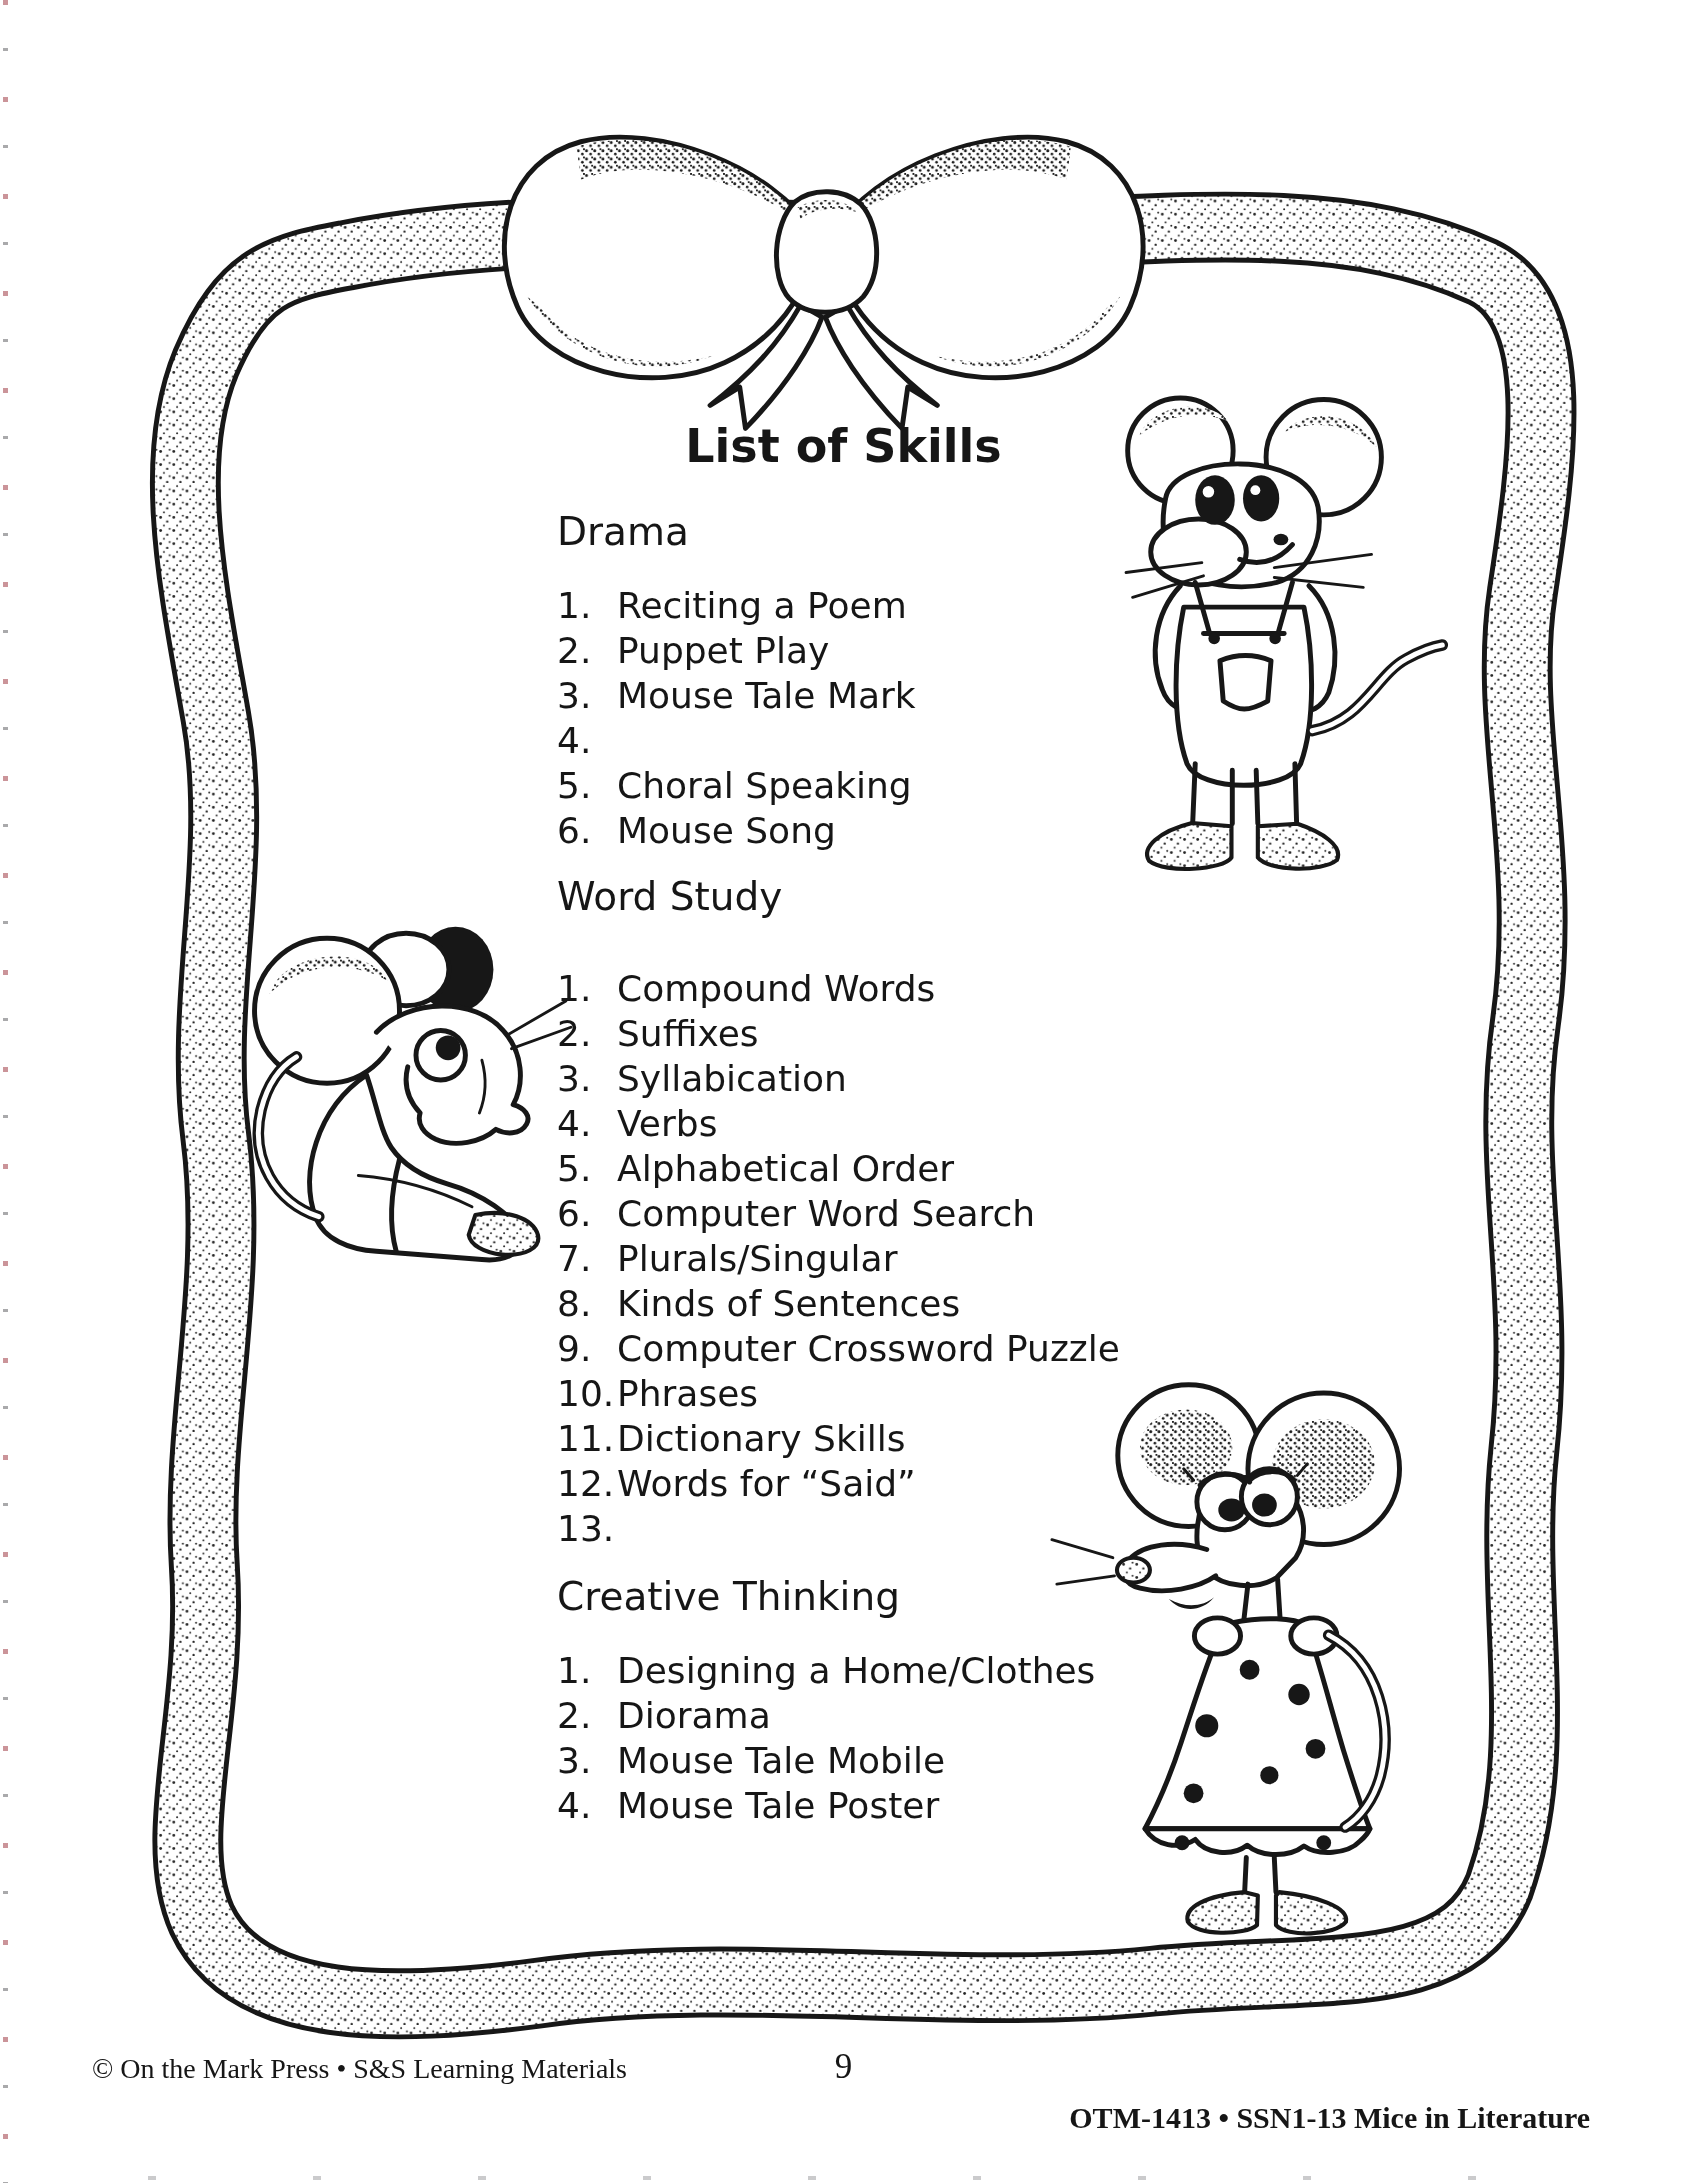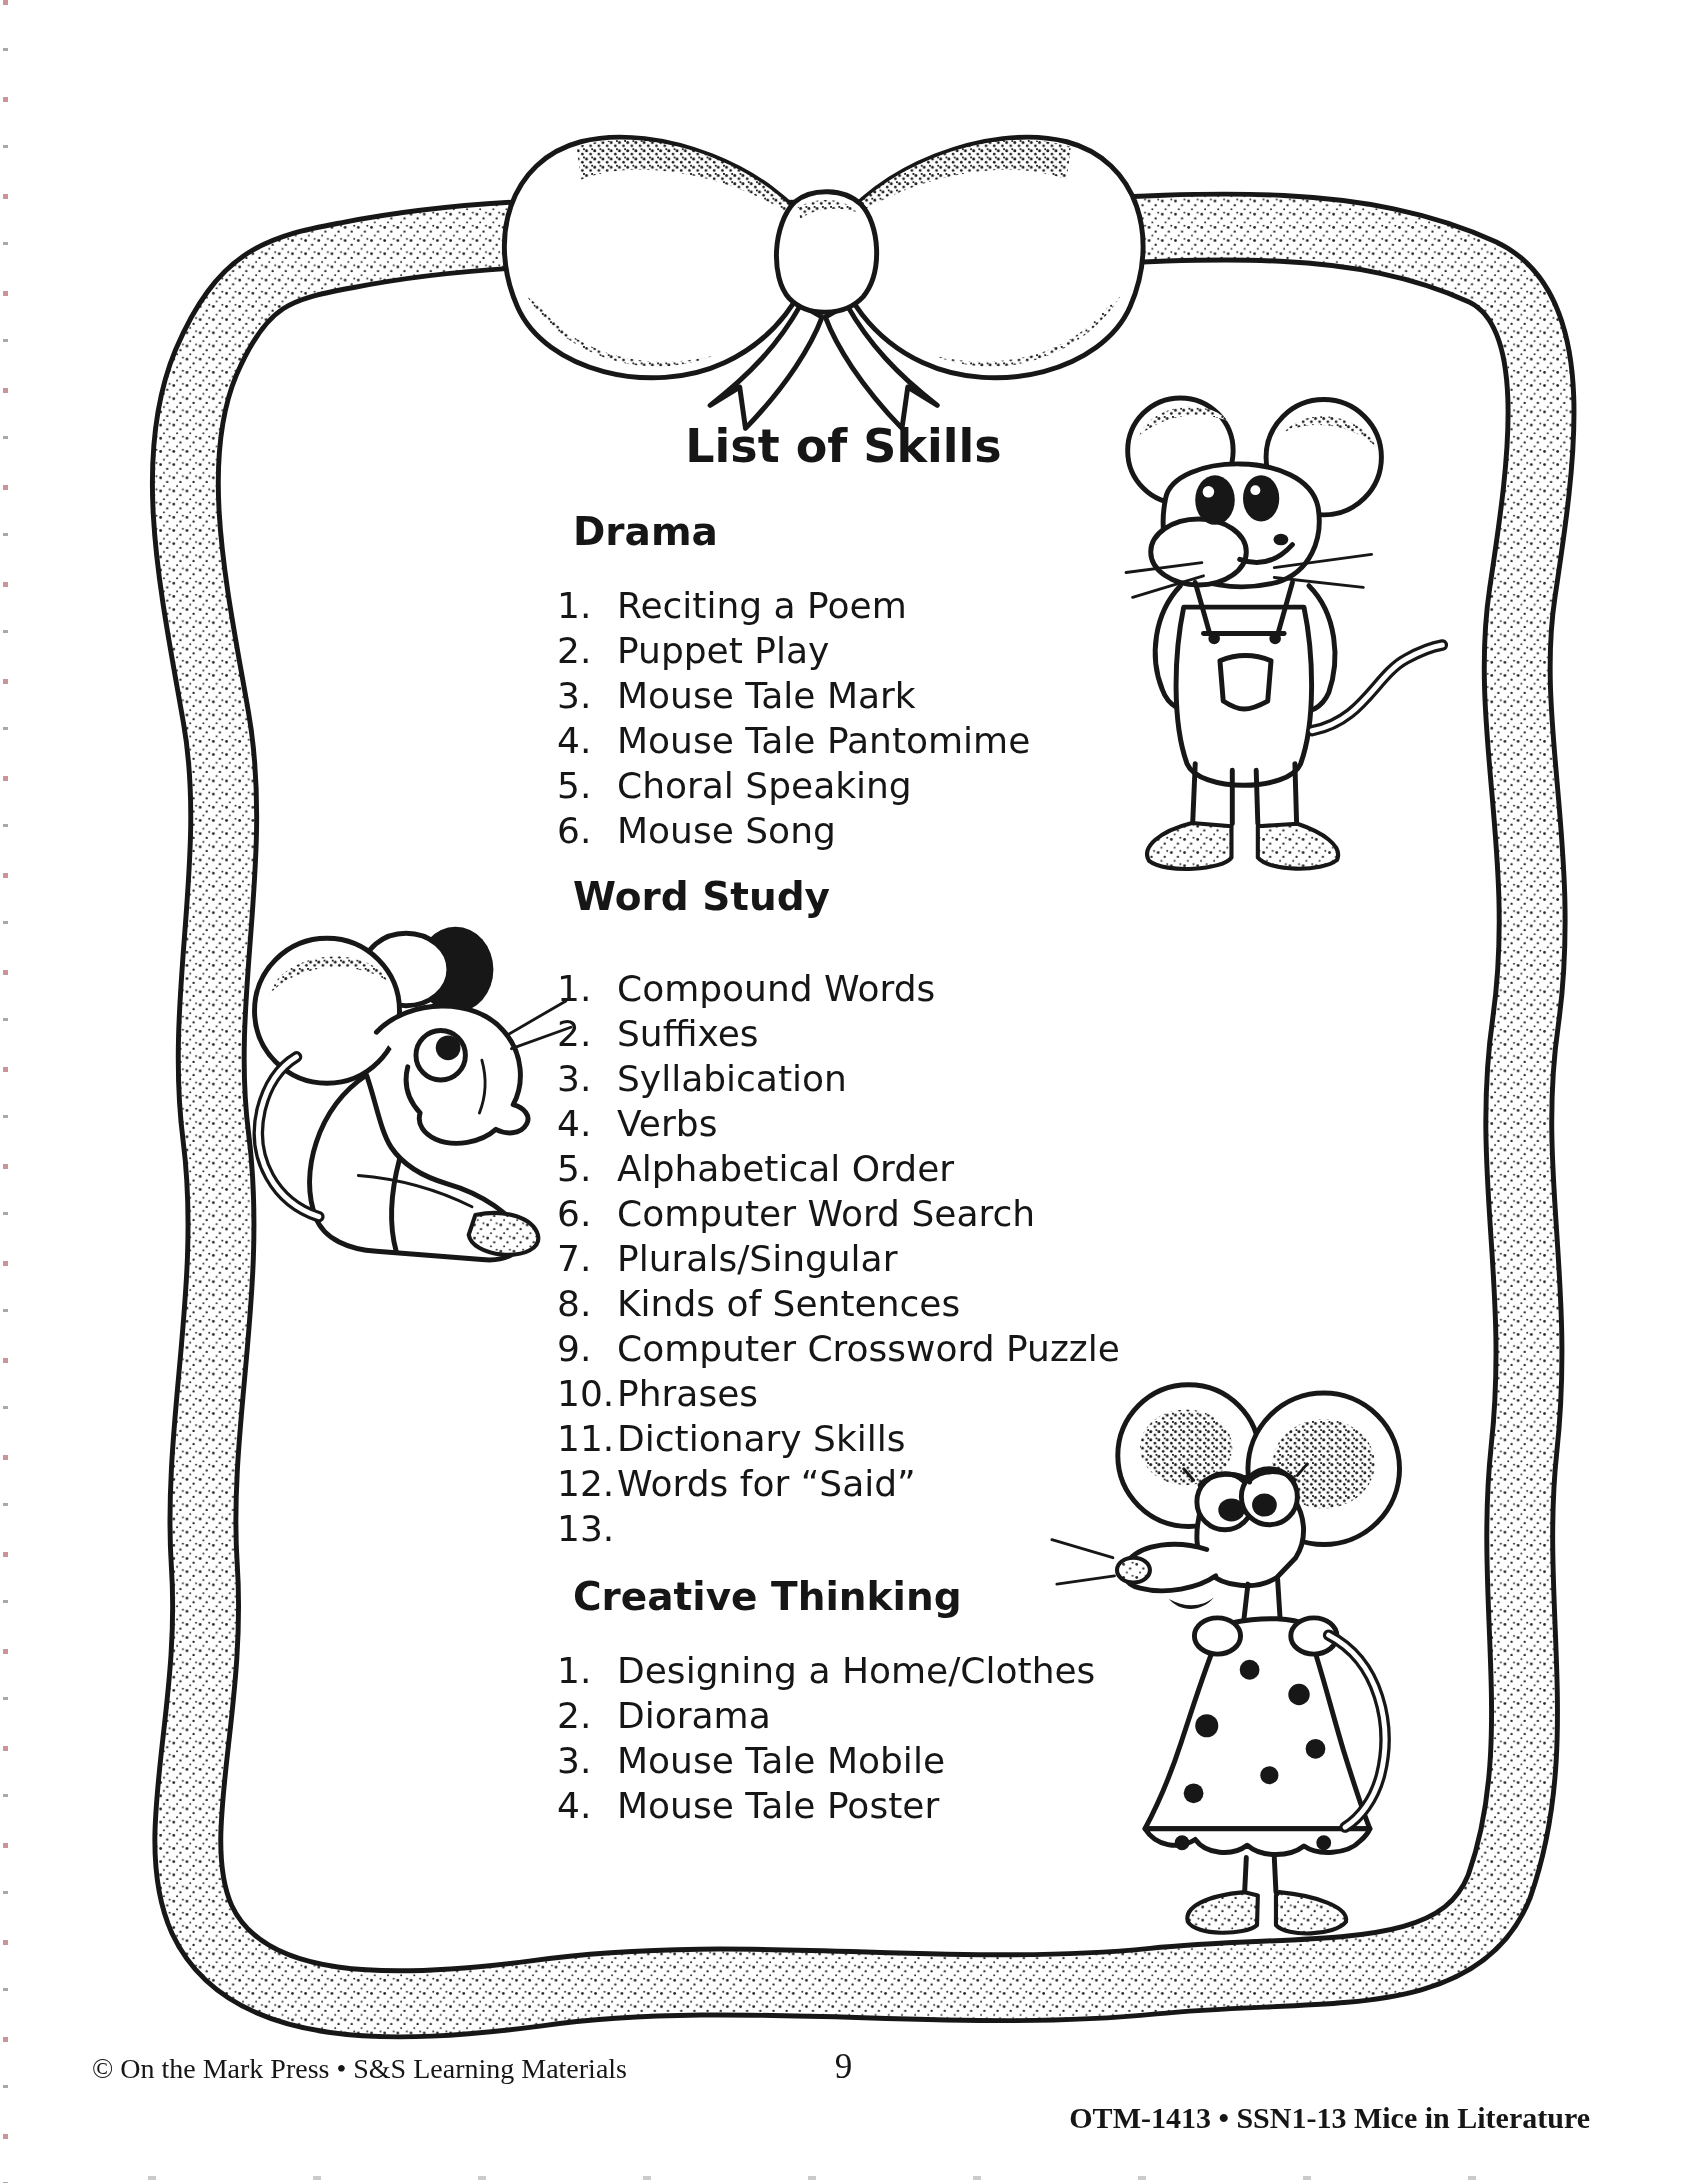--- a/index.html
+++ b/index.html
@@ -6,21 +6,21 @@
   .page{
     position:relative;width:1687px;height:2183px;background:#ffffff;
     overflow:hidden;font-family:"DejaVu Sans",sans-serif;color:#161616;
   }
   .artwork{position:absolute;left:0;top:0;width:1687px;height:2183px;}
   .page-title{
     position:absolute;top:410px;left:0;width:1687px;text-align:center;
     font-size:46px;font-weight:bold;letter-spacing:0px;margin-top:9px;
   }
   .section-heading{
-    position:absolute;left:557px;font-size:39px;font-weight:bold;white-space:nowrap;margin-left:16px;
+    position:absolute;left:557px;font-size:39px;font-weight:normal;white-space:nowrap;
   }
   #h-drama{top:509px;}
   #h-word{top:874px;}
   #h-creative{top:1574px;}
   .skill-list{
     position:absolute;left:557px;margin:0;padding:0;list-style:none;
     font-size:36px;
   }
   #l-drama{top:583px;}
   #l-word{top:966px;}
@@ -274,21 +274,20 @@
       <li>
         <span class="num">2.</span>
         <span class="label">Puppet Play</span>
       </li>
       <li>
         <span class="num">3.</span>
         <span class="label">Mouse Tale Mark</span>
       </li>
       <li>
         <span class="num">4.</span>
-        <span class="label">Mouse Tale Pantomime</span>
       </li>
       <li>
         <span class="num">5.</span>
         <span class="label">Choral Speaking</span>
       </li>
       <li>
         <span class="num">6.</span>
         <span class="label">Mouse Song</span>
       </li>
     </ol>

